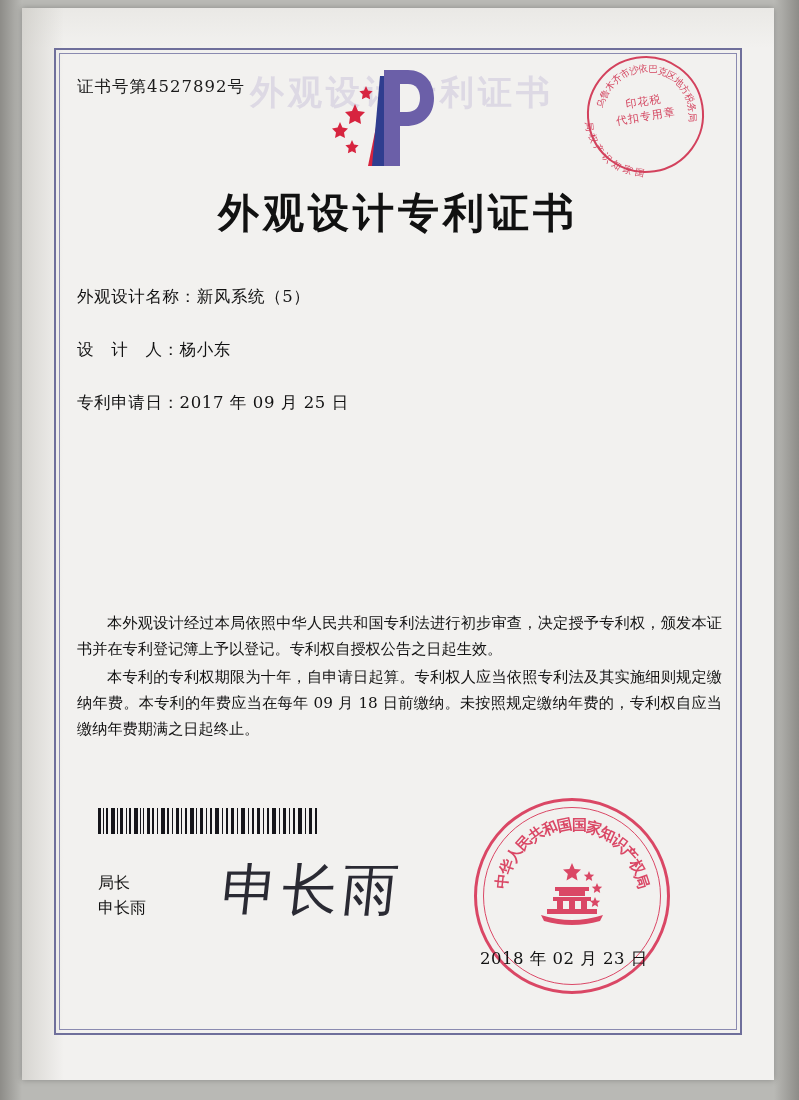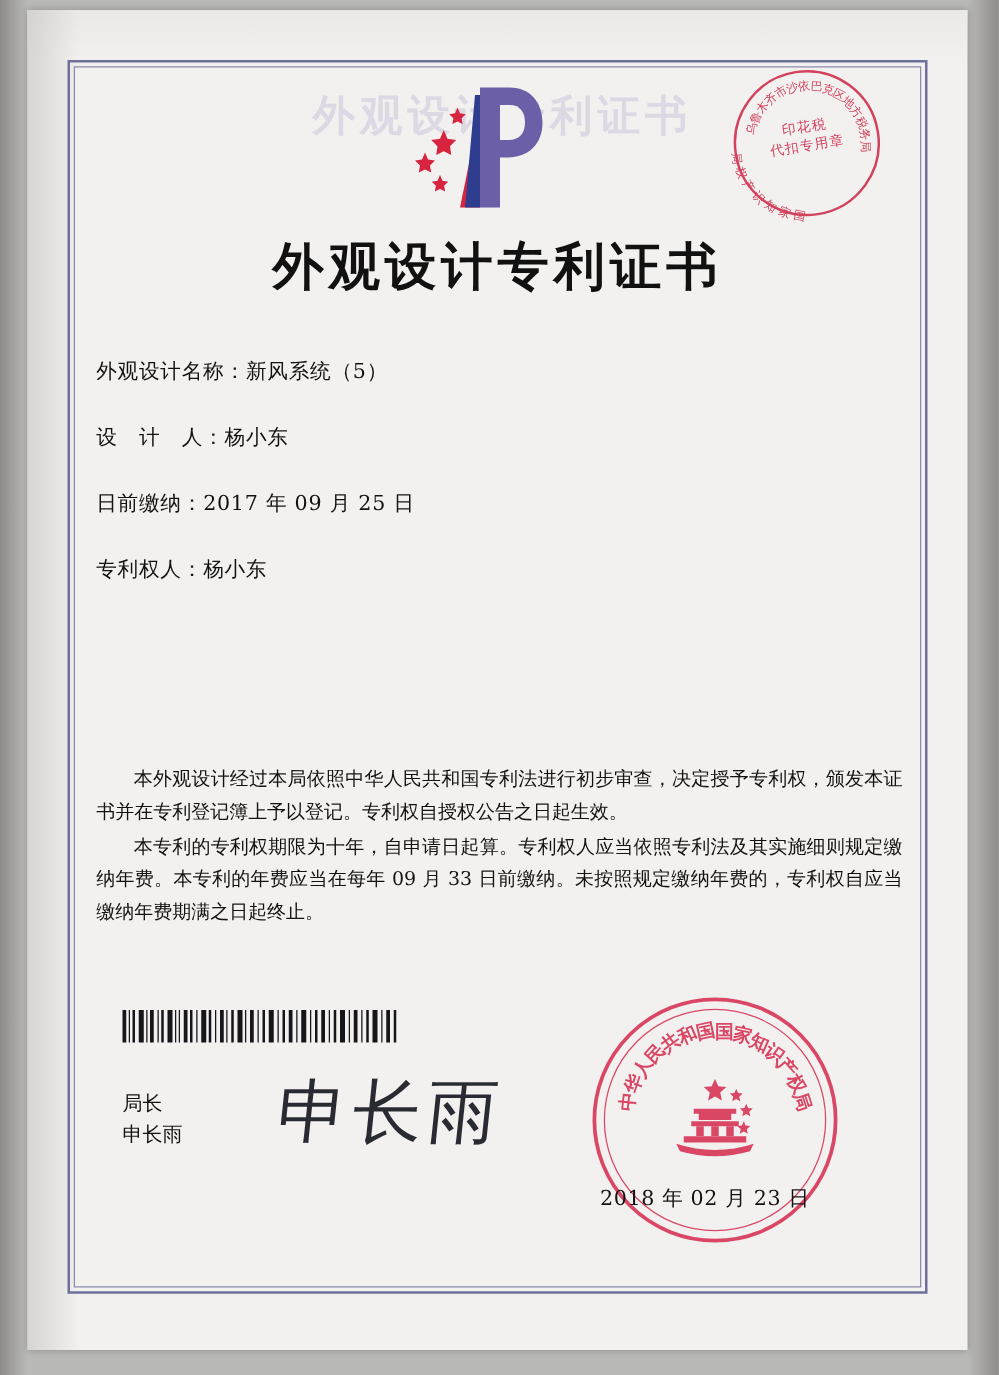--- a/index.html
+++ b/index.html
@@ -227,20 +227,21 @@
 <div class="page">
 
   <div class="border-outer">
     <div class="border-inner"></div>
   </div>
 
   <div class="content">
 
     <div class="ghost">外观设计专利证书</div>
 
+    <div class="cert-no">证书号第4527892号</div>
 
     <div class="logo">
       <svg width="120" height="105" viewBox="0 0 120 105">
         <path d="M70 4 L86 4 C102 4 112 16 112 32 C112 50 100 60 84 60 L78 60 L78 100 L62 100 L62 4 Z" fill="#6b5fa8"></path>
         <path d="M78 18 L86 18 C94 18 98 24 98 32 C98 41 93 46 85 46 L78 46 Z" fill="#f2f1ef"></path>
         <path d="M62 22 L62 100 L46 100 Z" fill="#d7243f"></path>
         <path d="M58 10 L62 10 L62 100 L50 100 Z" fill="#2f3d8f"></path>
         <g fill="#d7243f">
           <path d="M33 38 l3 7 7 1 -5 5 1 7 -6 -3 -6 3 1 -7 -5 -5 7 -1 z"></path>
           <path d="M18 56 l2.4 5.6 5.6 .8 -4 4 1 5.6 -5-2.4 -5 2.4 1-5.6 -4-4 5.6-.8 z"></path>
@@ -286,30 +287,27 @@
     <div class="title">外观设计专利证书</div>
 
     <div class="fields">
       <div class="field">
         <span class="lbl">外观设计名称：</span><span class="val">新风系统（5）</span>
       </div>
       <div class="field">
         <span class="lbl">设　计　人：</span><span class="val">杨小东</span>
       </div>
       <div class="field">
-        <span class="lbl">日前缴纳：</span><span class="val">2017 年 09 月 25 日</span>
-      </div>
-      <div class="field">
-        <span class="lbl">专利权人：</span><span class="val">杨小东</span>
+        <span class="lbl">专利申请日：</span><span class="val">2017 年 09 月 25 日</span>
       </div>
     </div>
 
     <div class="paras">
       <p>本外观设计经过本局依照中华人民共和国专利法进行初步审查，决定授予专利权，颁发本证书并在专利登记簿上予以登记。专利权自授权公告之日起生效。</p>
-      <p>本专利的专利权期限为十年，自申请日起算。专利权人应当依照专利法及其实施细则规定缴纳年费。本专利的年费应当在每年 09 月 33 日前缴纳。未按照规定缴纳年费的，专利权自应当缴纳年费期满之日起终止。</p>
+      <p>本专利的专利权期限为十年，自申请日起算。专利权人应当依照专利法及其实施细则规定缴纳年费。本专利的年费应当在每年 09 月 18 日前缴纳。未按照规定缴纳年费的，专利权自应当缴纳年费期满之日起终止。</p>
     </div>
 
     <div class="barcode">
       <i style="left:0px;width:3px"></i>
         <i style="left:5px;width:1px"></i>
         <i style="left:8px;width:2px"></i>
       <i style="left:13px;width:4px"></i>
         <i style="left:19px;width:1px"></i>
         <i style="left:22px;width:3px"></i>
       <i style="left:28px;width:1px"></i>

